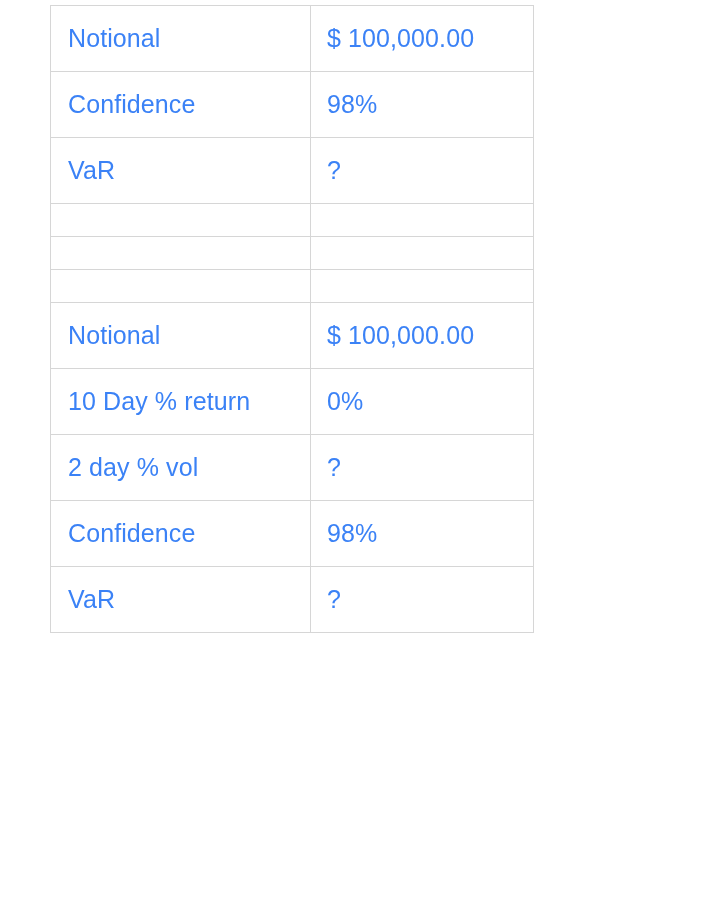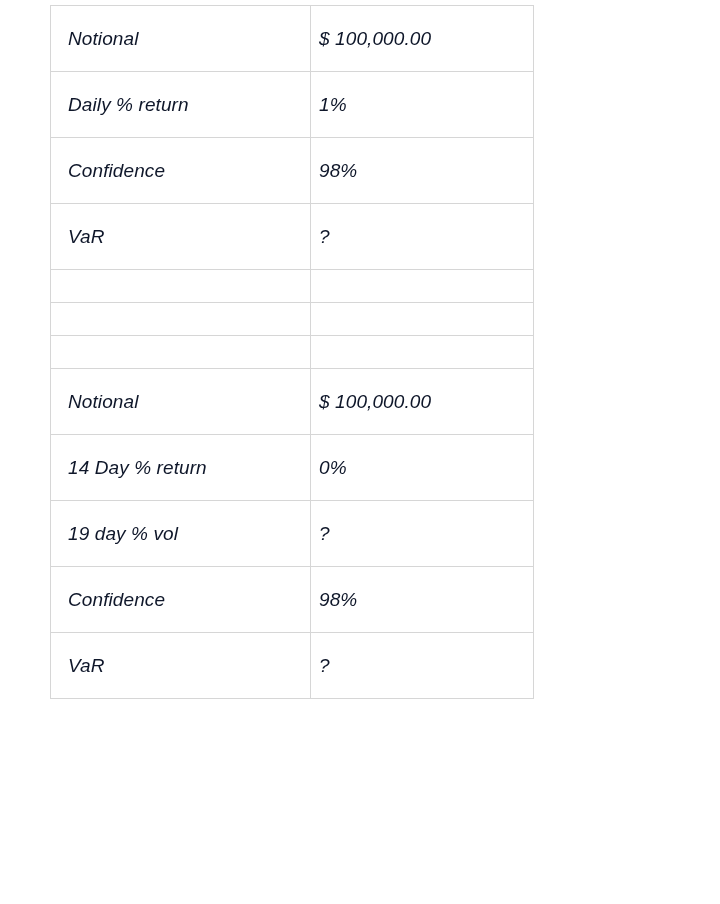--- a/index.html
+++ b/index.html
@@ -31,60 +31,55 @@
     border-collapse: collapse;
     table-layout: fixed;
     background: #ffffff;
   }
   #var-table col.c-label { width: 260px; }
   #var-table col.c-value { width: 223px; }
 
   #var-table td {
     border: 1px solid #d6d6d6;
     padding: 0 6px 0 17px;
-    font-size: 19px;
+    font-size: 25px;
     line-height: 1.25;
-    color: #0f172a;
+    color: #3b82f6;
     font-weight: 400;
     letter-spacing: 0.1px;
     vertical-align: middle;
     white-space: nowrap;
     overflow: hidden;
     background: #ffffff;
-    font-style: italic;
   }
   #var-table tr.data-row td {
     height: 65px;
   }
   #var-table tr.spacer-row td {
     height: 32px;
     padding-top: 0;
     padding-bottom: 0;
   }
   #var-table td.value-cell {
-    padding-left: 8px;
+    padding-left: 16px;
   }
 </style>
 </head>
 <body>
 
 <div id="sheet-root">
   <table id="var-table">
     <colgroup>
       <col class="c-label">
       <col class="c-value">
     </colgroup>
     <tbody id="var-table-body">
         <tr class="data-row">
           <td class="label-cell">Notional</td>
           <td class="value-cell">$ 100,000.00</td>
-        </tr>
-        <tr class="data-row">
-          <td class="label-cell">Daily % return</td>
-          <td class="value-cell">1%</td>
         </tr>
         <tr class="data-row">
           <td class="label-cell">Confidence</td>
           <td class="value-cell">98%</td>
         </tr>
         <tr class="data-row">
           <td class="label-cell">VaR</td>
           <td class="value-cell">?</td>
         </tr>
         <tr class="spacer-row">
@@ -97,25 +92,25 @@
         </tr>
         <tr class="spacer-row">
           <td class="label-cell"></td>
           <td class="value-cell"></td>
         </tr>
         <tr class="data-row">
           <td class="label-cell">Notional</td>
           <td class="value-cell">$ 100,000.00</td>
         </tr>
         <tr class="data-row">
-          <td class="label-cell">14 Day % return</td>
+          <td class="label-cell">10 Day % return</td>
           <td class="value-cell">0%</td>
         </tr>
         <tr class="data-row">
-          <td class="label-cell">19 day % vol</td>
+          <td class="label-cell">2 day % vol</td>
           <td class="value-cell">?</td>
         </tr>
         <tr class="data-row">
           <td class="label-cell">Confidence</td>
           <td class="value-cell">98%</td>
         </tr>
         <tr class="data-row">
           <td class="label-cell">VaR</td>
           <td class="value-cell">?</td>
         </tr>

